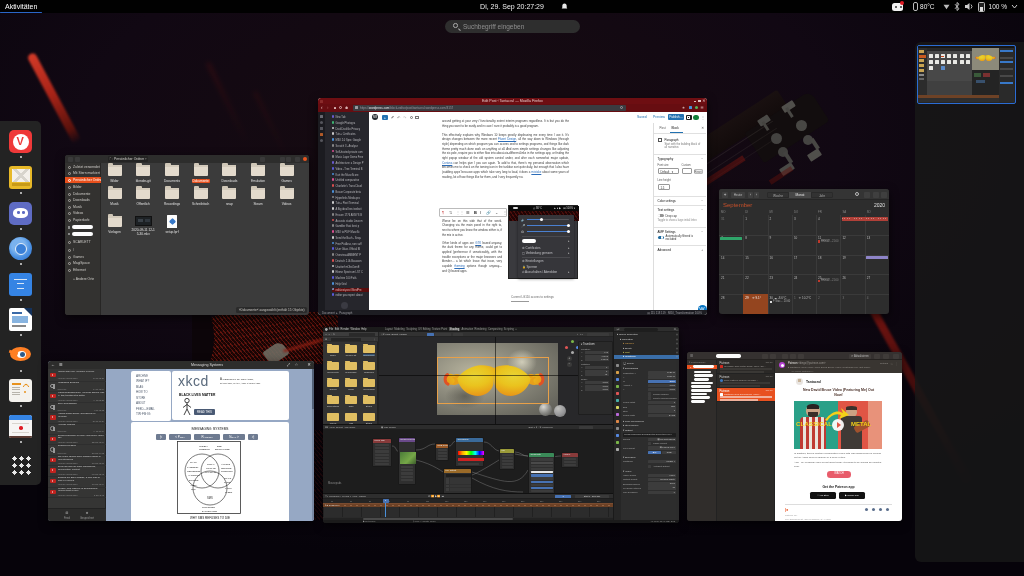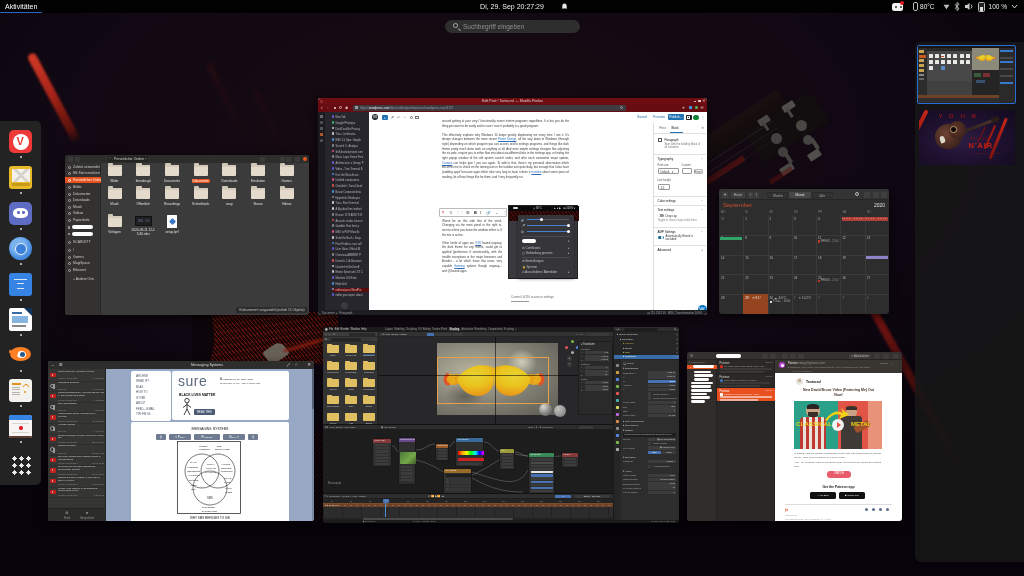--- a/index.html
+++ b/index.html
@@ -665,21 +665,21 @@
         <div class="abs" style="left:12px;top:8px;width:14px;text-align:center;color:#999;font-size:2.6px;">Feed</div>
         <div class="abs" style="left:34px;top:2px;width:10px;text-align:center;color:#bbb;font-size:3.4px;">★</div>
         <div class="abs" style="left:28px;top:8px;width:22px;text-align:center;color:#999;font-size:2.6px;">Gespeichert</div>
       </div>
     </div>
     <div class="abs" style="left:58px;top:8px;width:208px;height:152px;background:#96a8c4;overflow:hidden;">
       <div class="abs" style="left:25px;top:2px;width:40px;height:50px;background:#fff;border-radius:2px;">
         <div style="position:absolute;left:5px;top:2.5px;font-size:3.2px;line-height:1.73;color:#4a5668;">A<span style="font-size:2.6px;">RCHIVE</span><br>W<span style="font-size:2.6px;">HAT</span> I<span style="font-size:2.6px;">F</span>?<br>B<span style="font-size:2.6px;">LAG</span><br>H<span style="font-size:2.6px;">OW</span> T<span style="font-size:2.6px;">O</span><br>S<span style="font-size:2.6px;">TORE</span><br>A<span style="font-size:2.6px;">BOUT</span><br>F<span style="font-size:2.6px;">EED</span>—E<span style="font-size:2.6px;">MAIL</span><br>TW·FB·IG</div>
       </div>
       <div class="abs" style="left:66px;top:2px;width:117px;height:49px;background:#fff;border-radius:2px;">
-        <div class="abs" style="left:6px;top:2px;font-size:14px;color:#5a6a7c;letter-spacing:0.5px;">sure</div>
+        <div class="abs" style="left:6px;top:2px;font-size:14px;color:#5a6a7c;letter-spacing:0.5px;">xkcd</div>
         <div class="abs" style="left:48px;top:6px;width:62px;font-size:2.9px;color:#333;">A <span style="font-size:2.4px;">WEBCOMIC OF ROMANCE,</span><br><span style="font-size:2.4px;">SARCASM, MATH, AND LANGUAGE.</span></div>
         <div class="abs" style="left:7px;top:22px;font-size:3.3px;color:#111;font-weight:bold;">BLACK LIVES MATTER</div>
         <svg class="abs" style="left:10px;top:27px;" width="12" height="19" viewBox="0 0 12 19">
           <circle cx="5" cy="2.6" r="2.2" fill="none" stroke="#111" stroke-width="0.8"></circle>
           <line x1="5" y1="5" x2="5" y2="11" stroke="#111" stroke-width="0.8"></line>
           <line x1="5" y1="6.5" x2="1" y2="9.5" stroke="#111" stroke-width="0.8"></line>
           <line x1="5" y1="6.5" x2="9" y2="9.5" stroke="#111" stroke-width="0.8"></line>
           <line x1="5" y1="11" x2="2" y2="17" stroke="#111" stroke-width="0.8"></line>
           <line x1="5" y1="11" x2="8" y2="17" stroke="#111" stroke-width="0.8"></line>
         </svg>
@@ -1309,31 +1309,14 @@
           <span style="position:absolute;left:1px;top:2px;width:13px;height:2px;background:#3878c8;"></span>
           <span style="position:absolute;left:1px;top:9px;width:13px;height:2px;background:#484848;"></span>
           <span style="position:absolute;left:1px;top:13px;width:13px;height:2px;background:#3878c8;"></span>
           <span style="position:absolute;left:1px;top:20px;width:13px;height:2px;background:#484848;"></span>
           <span style="position:absolute;left:1px;top:27px;width:13px;height:2px;background:#484848;"></span>
           <span style="position:absolute;left:1px;top:34px;width:13px;height:2px;background:#3878c8;"></span>
         </div>
     <div class="abs" style="left:0;top:49px;width:81px;height:2.5px;background:#6e4226;"></div>
     <div class="abs" style="left:0;top:51.5px;width:81px;height:4.5px;background:#2e2e2e;"></div>
     </div>
-    <div class="abs" style="left:3.5px;top:68px;width:96px;height:55px;border-radius:2px;background:#170d24;overflow:hidden;">
-    <div class="abs" style="left:0;top:0;width:96px;height:55px;background:radial-gradient(ellipse at 45% 55%, #2e1d44 0%, #201232 45%, #120a1e 100%);"></div>
-    <div class="abs" style="left:6px;top:0px;width:3.5px;height:46px;background:linear-gradient(#c82616,#7a120e);transform:rotate(27deg);transform-origin:50% 0;border-radius:2px;filter:blur(0.4px);"></div>
-    <div class="abs" style="left:86px;top:8px;width:3px;height:44px;background:linear-gradient(#c82616,#7a120e);transform:rotate(22deg);transform-origin:50% 0;border-radius:2px;filter:blur(0.4px);"></div>
-    <div class="abs" style="left:70px;top:14px;width:1.6px;height:26px;background:#a01a10;transform:rotate(24deg);border-radius:1px;"></div>
-    <div class="abs" style="left:62px;top:16px;width:1.2px;height:18px;background:#7a120e;transform:rotate(25deg);"></div>
-    <div class="abs" style="left:20px;top:3px;font-size:6px;font-weight:bold;color:#a81812;letter-spacing:2.5px;opacity:.8;">Y O U N</div>
-    <div class="abs" style="left:40px;top:22px;width:36px;height:3.2px;background:linear-gradient(90deg,#2e1f1a,#4a332a);transform:rotate(-21deg);transform-origin:0 50%;border-radius:1px;"></div>
-    <div class="abs" style="left:72px;top:6.5px;width:8px;height:4.5px;background:#2a1c16;transform:rotate(-21deg);border-radius:1px;"></div>
-    <div class="abs" style="left:16px;top:14px;width:27px;height:25px;background:radial-gradient(circle at 42% 38%, #6e4434, #3e231c 72%);border-radius:48%;transform:rotate(-14deg);"></div>
-    <div class="abs" style="left:30px;top:11px;width:17px;height:18px;background:radial-gradient(circle at 40% 40%, #64392c, #38201a 78%);border-radius:48%;transform:rotate(-14deg);"></div>
-    <div class="abs" style="left:31.5px;top:16px;width:6.5px;height:6.5px;background:#100806;border-radius:50%;border:0.7px solid #b89a70;"></div>
-    <div class="abs" style="left:21px;top:26px;width:4.5px;height:7px;background:#ddd8cc;border-radius:50% 50% 50% 10%;transform:rotate(-18deg);"></div>
-    <div class="abs" style="left:52px;top:28px;font-size:2.6px;color:#8a1410;letter-spacing:0.6px;">WOLD NOIR</div>
-    <div class="abs" style="left:50px;top:31px;font-size:7.5px;font-weight:bold;color:#c41f12;letter-spacing:0.8px;">N’AIR</div>
-    <div class="abs" style="left:52px;top:42px;font-size:2.5px;color:#941610;letter-spacing:0.7px;">ACOUSTIC ROCK</div>
-    </div>
   </div>
 </div>
 
 </body></html>

